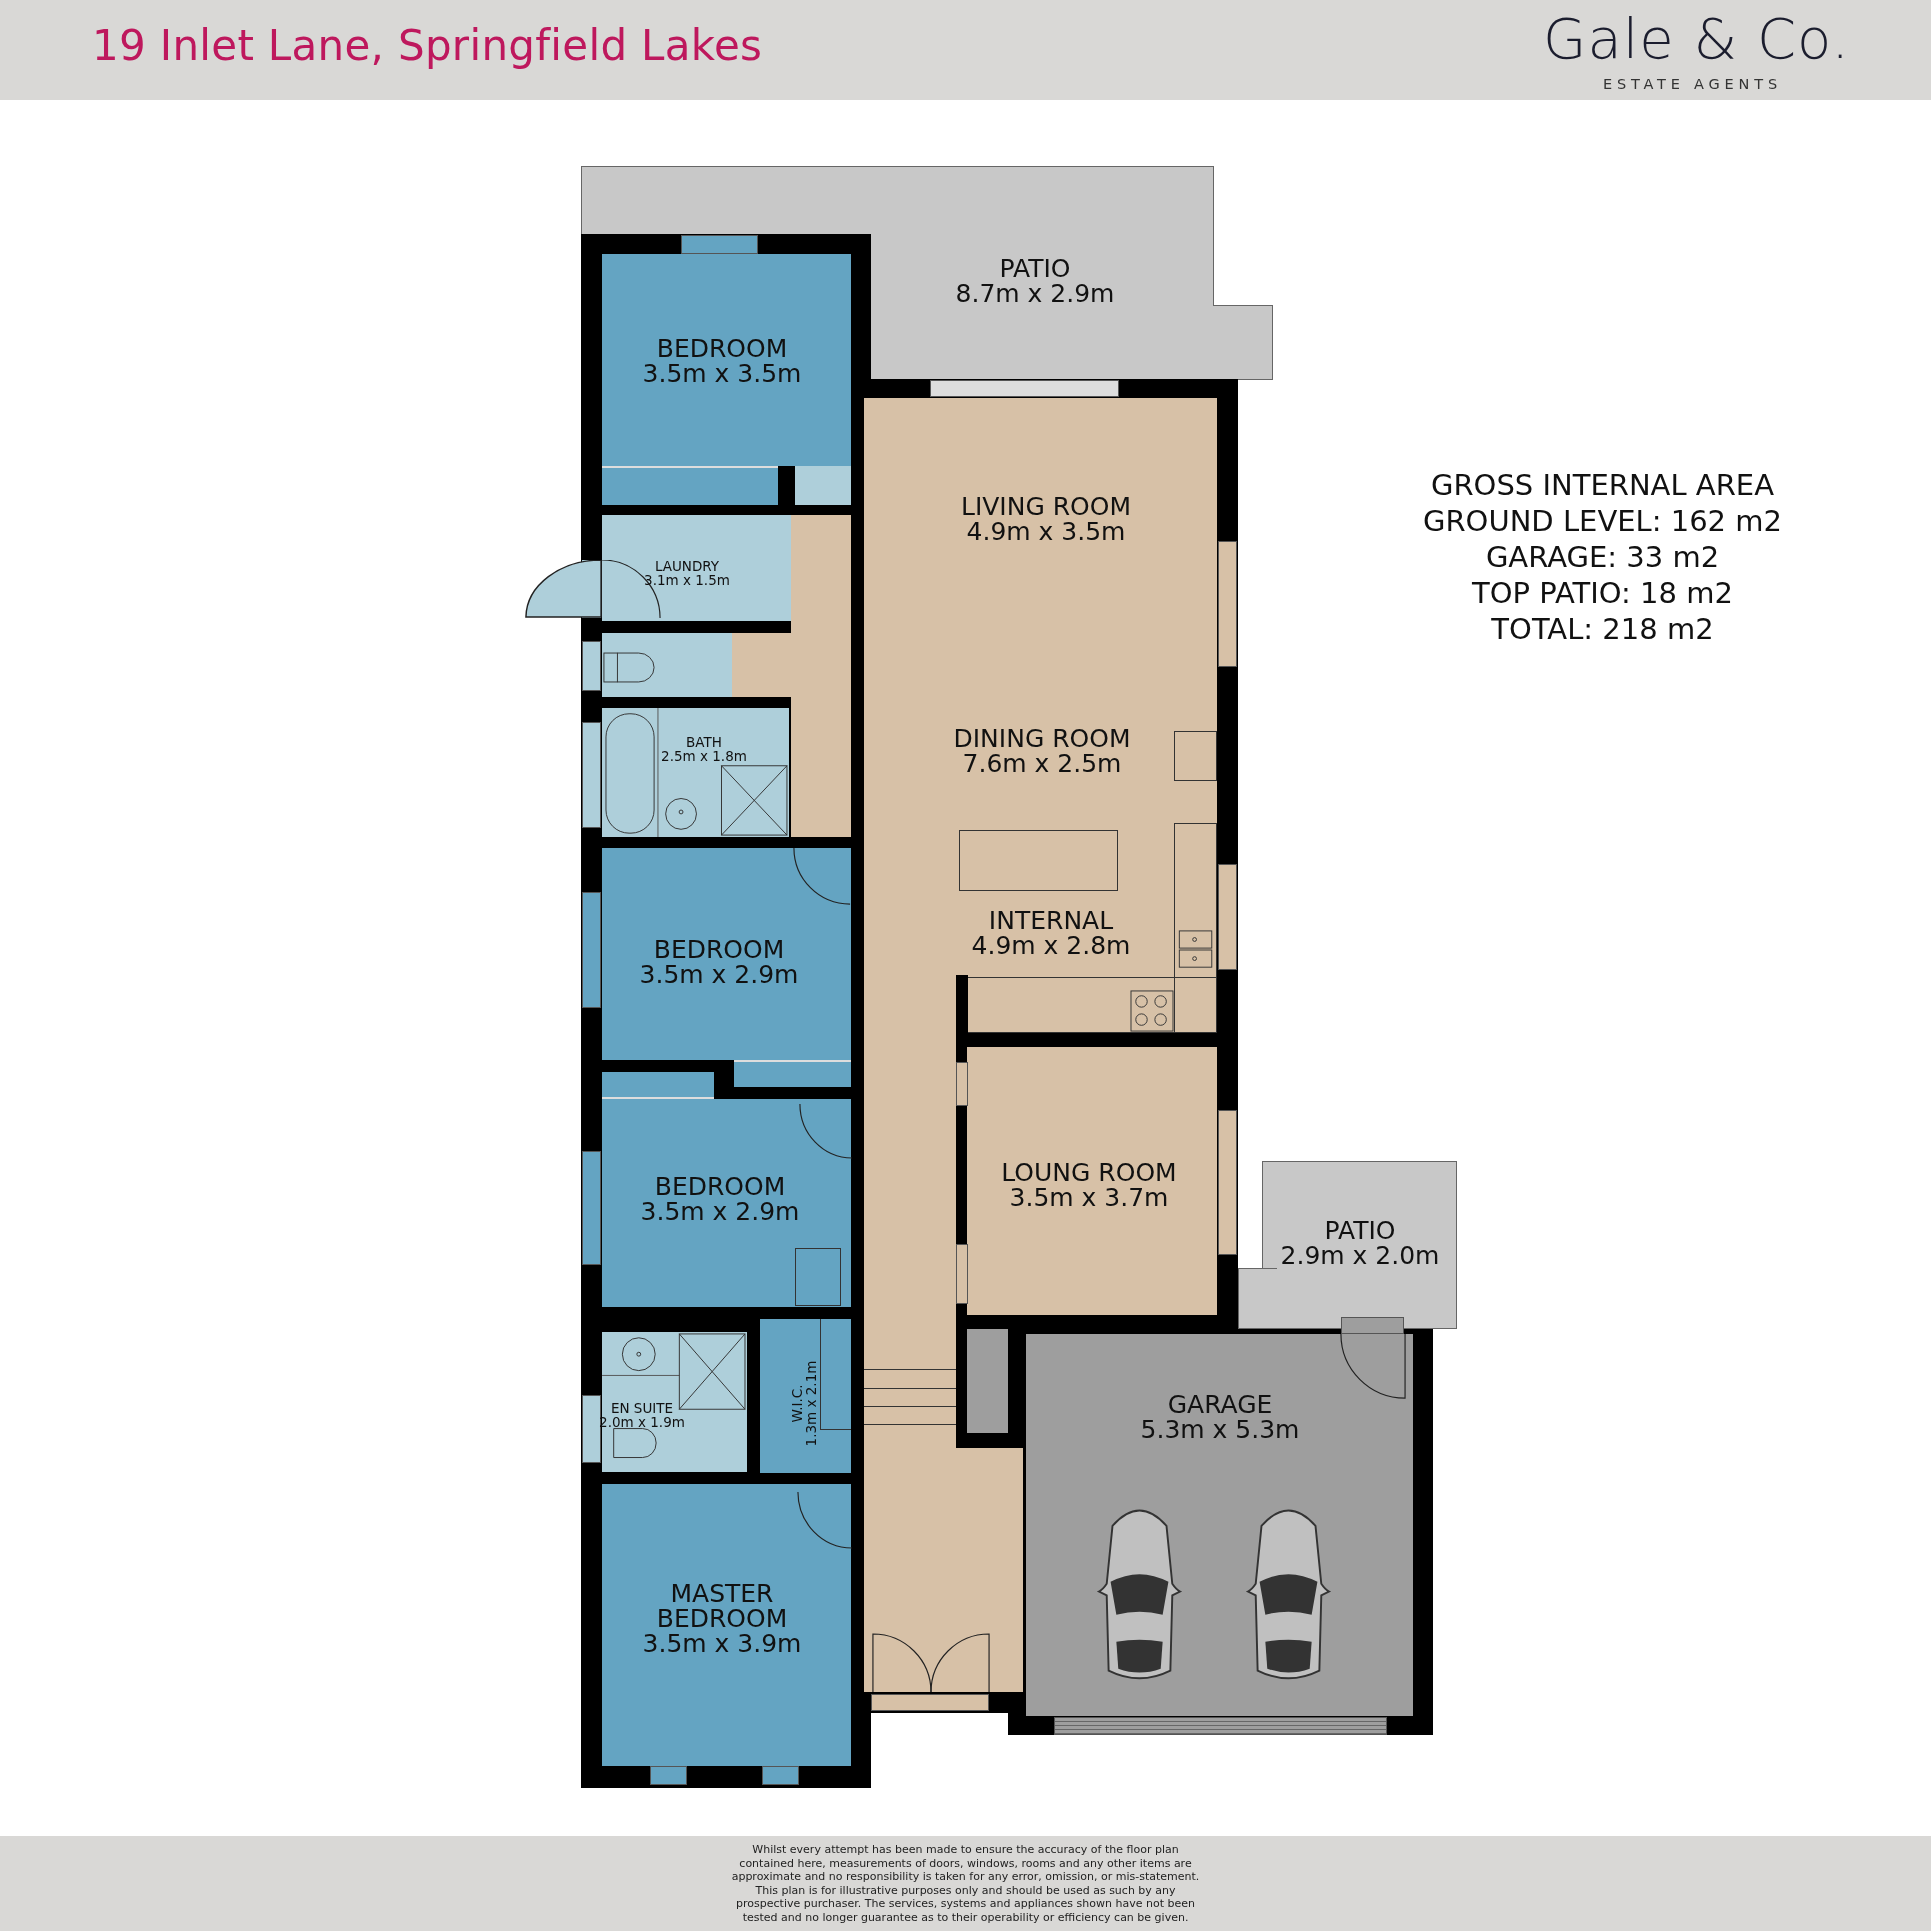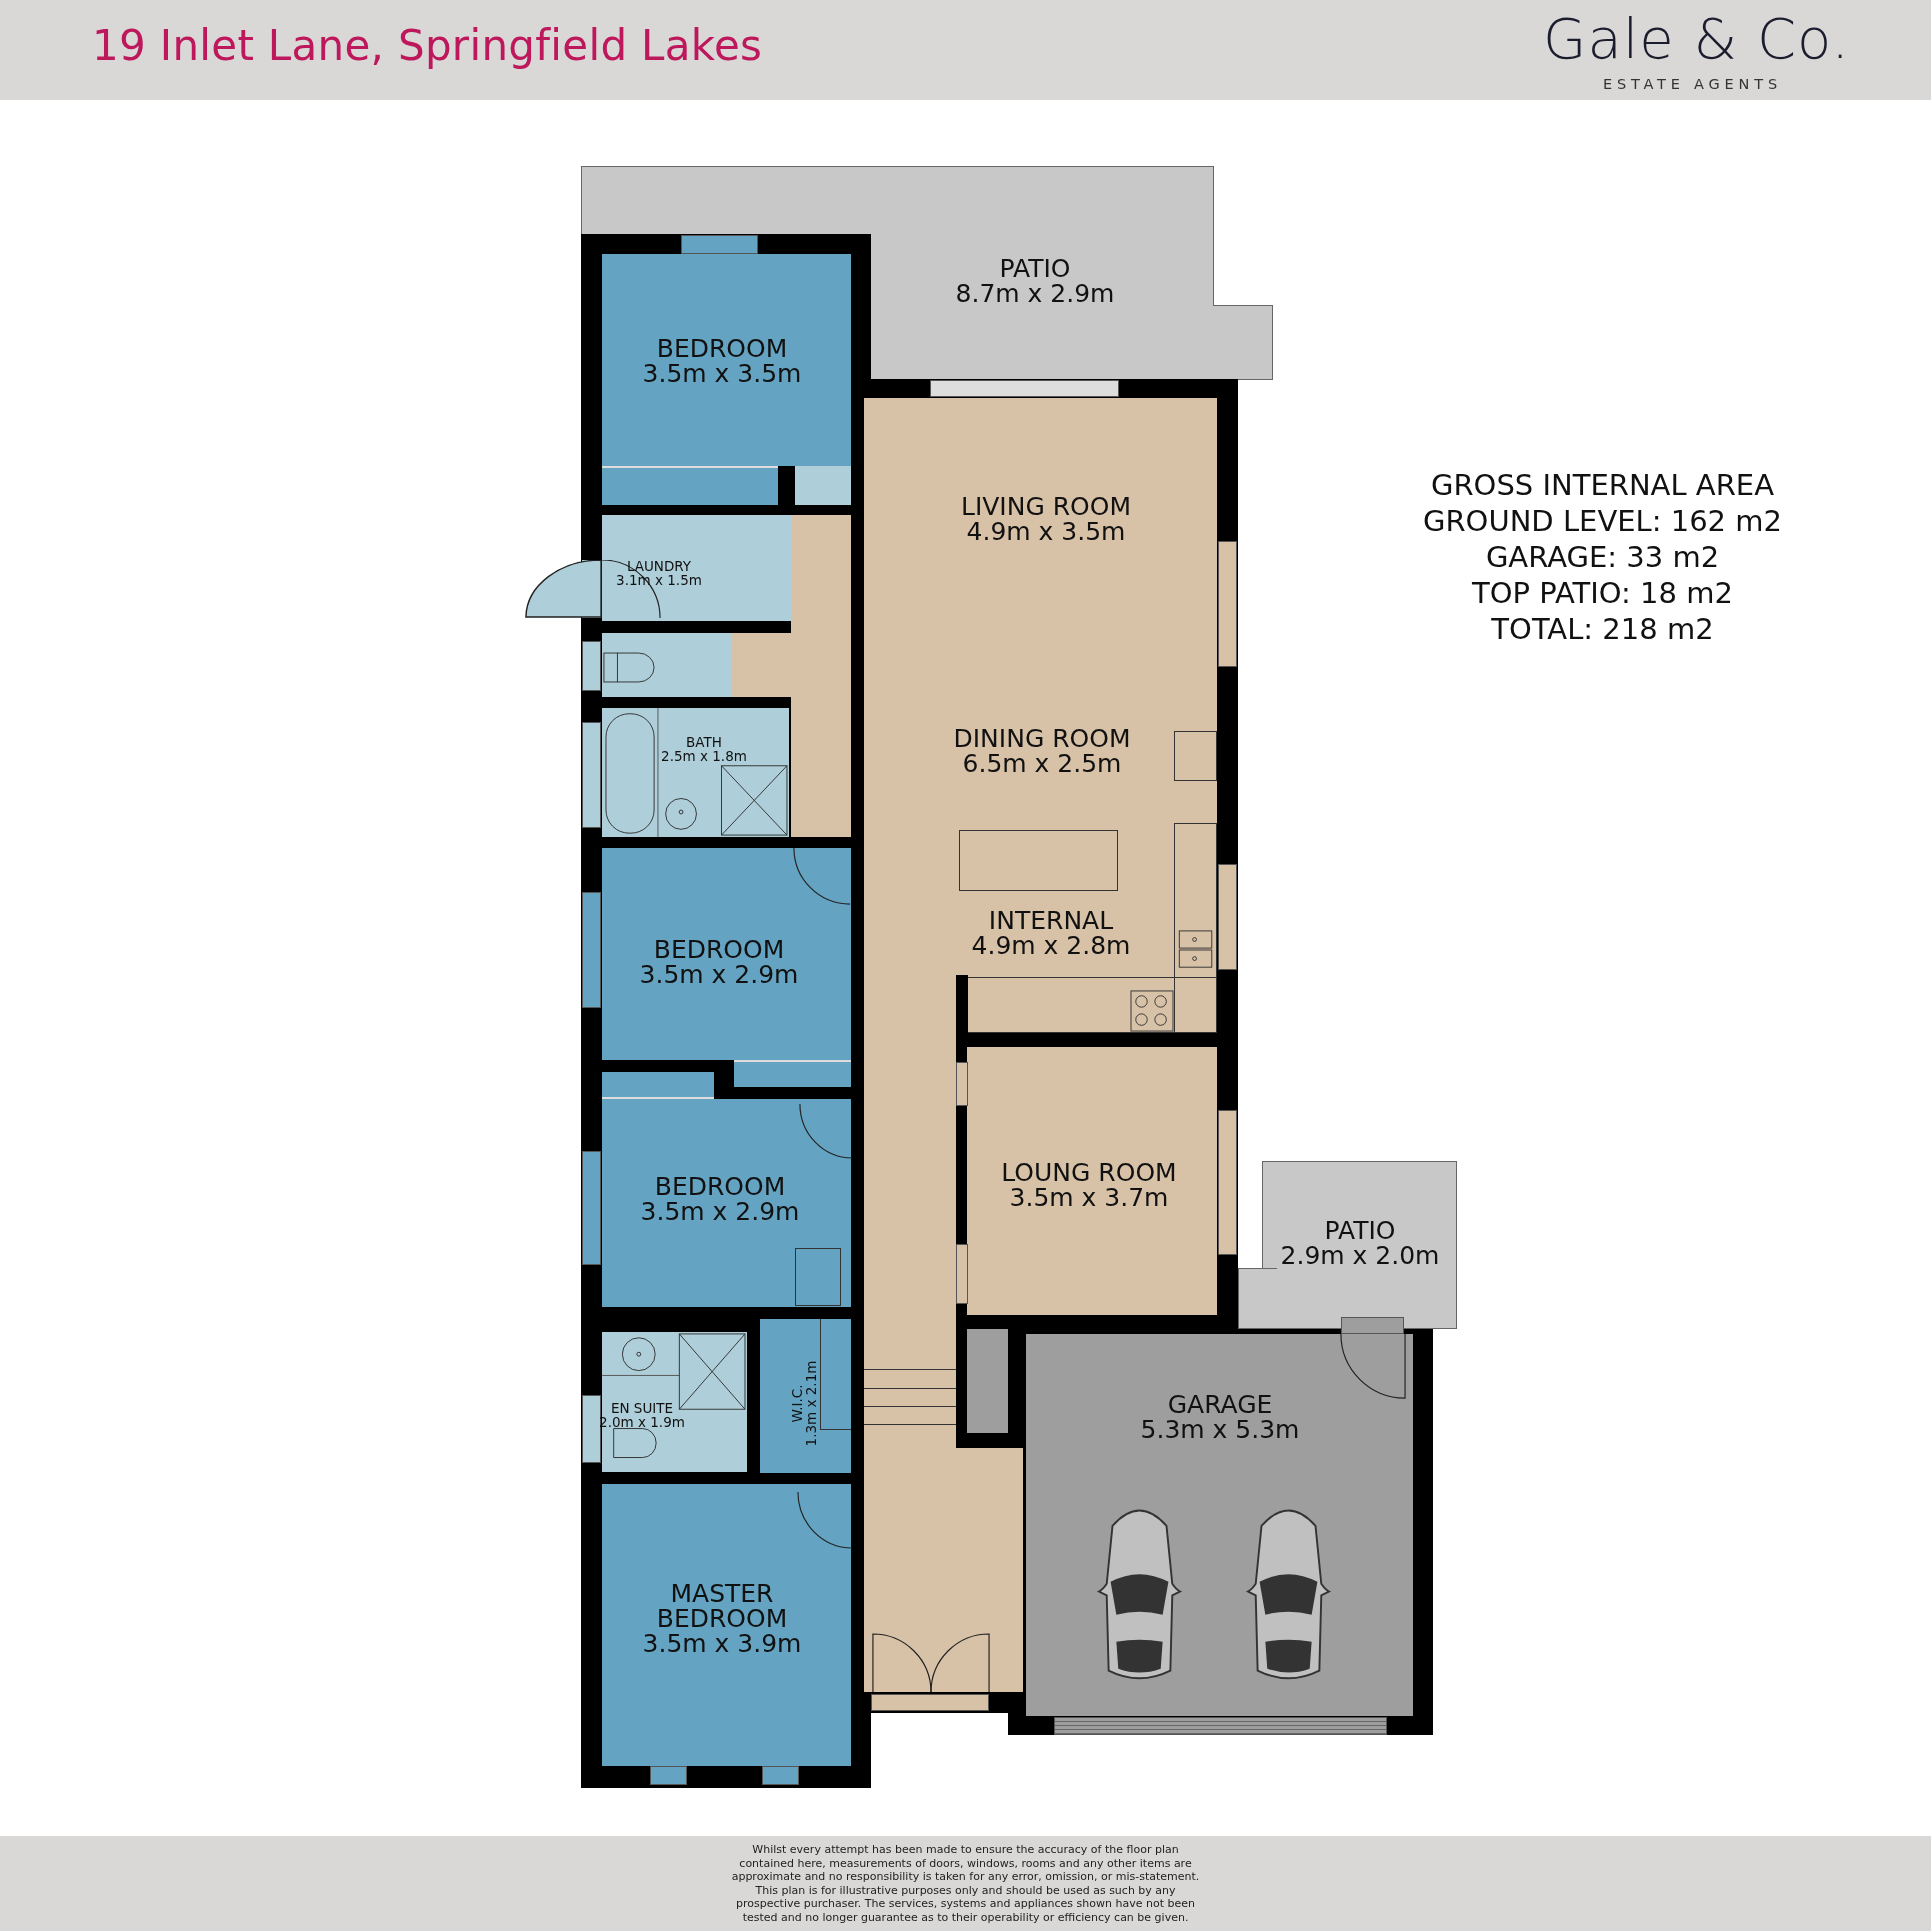--- a/index.html
+++ b/index.html
@@ -198,31 +198,31 @@
     <div>8.7m x 2.9m</div>
   </div>
   <div class="label lbl-l" style="left:722px;top:336px;">
     <div>BEDROOM</div>
     <div>3.5m x 3.5m</div>
   </div>
   <div class="label lbl-l" style="left:1046px;top:494px;">
     <div>LIVING ROOM</div>
     <div>4.9m x 3.5m</div>
   </div>
-  <div class="label lbl-s" style="left:659px;top:560px;">
+  <div class="label lbl-s" style="left:687px;top:560px;">
     <div>LAUNDRY</div>
     <div>3.1m x 1.5m</div>
   </div>
   <div class="label lbl-s" style="left:704px;top:736px;">
     <div>BATH</div>
     <div>2.5m x 1.8m</div>
   </div>
   <div class="label lbl-l" style="left:1042px;top:726px;">
     <div>DINING ROOM</div>
-    <div>6.5m x 2.5m</div>
+    <div>7.6m x 2.5m</div>
   </div>
   <div class="label lbl-l" style="left:1051px;top:908px;">
     <div>INTERNAL</div>
     <div>4.9m x 2.8m</div>
   </div>
   <div class="label lbl-l" style="left:719px;top:937px;">
     <div>BEDROOM</div>
     <div>3.5m x 2.9m</div>
   </div>
   <div class="label lbl-l" style="left:720px;top:1174px;">

